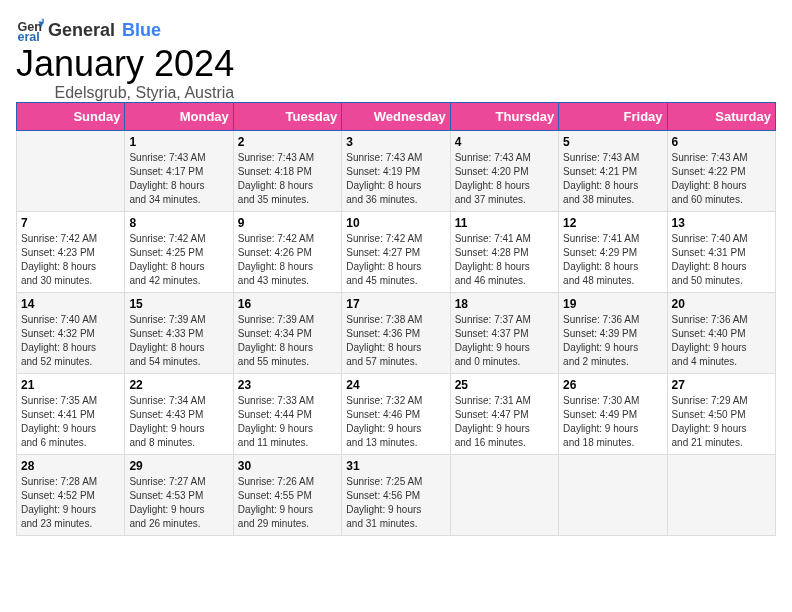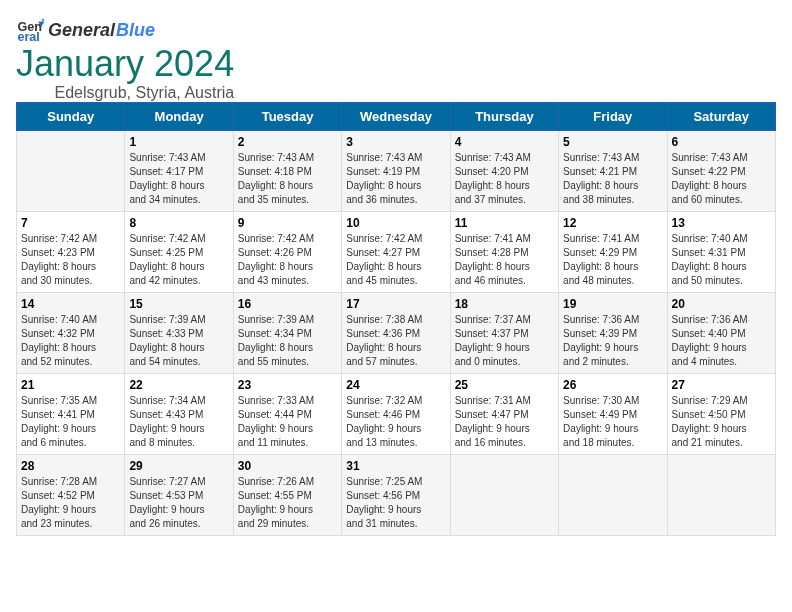--- a/index.html
+++ b/index.html
@@ -34,38 +34,38 @@
     .logo-icon {
       width: 28px;
       height: 28px;
     }
     .title-area {
       text-align: right;
     }
     .main-title {
       font-size: 36px;
       font-weight: normal;
-      color: #0f766e;
+      color: #000000;
       line-height: 1.1;
     }
     .subtitle {
       font-size: 16px;
       color: #555;
       text-align: right;
     }
     table {
       width: 100%;
       border-collapse: collapse;
       font-size: 11px;
     }
     thead tr th {
-      background-color: #0369a1;
+      background-color: #ec4899;
       color: #fff;
       padding: 6px 4px;
-      text-align: center;
+      text-align: right;
       font-size: 13px;
       font-weight: bold;
       border: 1px solid #2a5db5;
     }
     tbody tr td {
       border: 1px solid #ddd;
       padding: 4px 4px;
       vertical-align: top;
       width: calc(100% / 7);
       min-height: 80px;
@@ -97,21 +97,21 @@
 
 <div class="header-area">
   <div class="logo">
     <svg class="logo-icon" viewBox="0 0 40 40">
       <text x="2" y="22" font-size="18" font-weight="bold" fill="#333">Gen</text>
       <text x="2" y="36" font-size="18" font-weight="bold" fill="#2a6db5">eral</text>
       <polygon points="32,8 40,8 36,16" fill="#2a6db5"></polygon>
       <polygon points="36,4 44,4 40,12" fill="#5599dd"></polygon>
     </svg>
     <div>
-      <div style="display:flex; align-items:baseline; gap:1px;font-style:italic;">
+      <div style="display:flex; align-items:baseline; gap:7px;">
         <span class="logo-text-general">General</span>
           <span class="logo-text-blue">Blue</span>
       </div>
     </div>
   </div>
   <div class="title-area">
     <div class="main-title">January 2024</div>
     <div class="subtitle">Edelsgrub, Styria, Austria</div>
   </div>
 </div>

